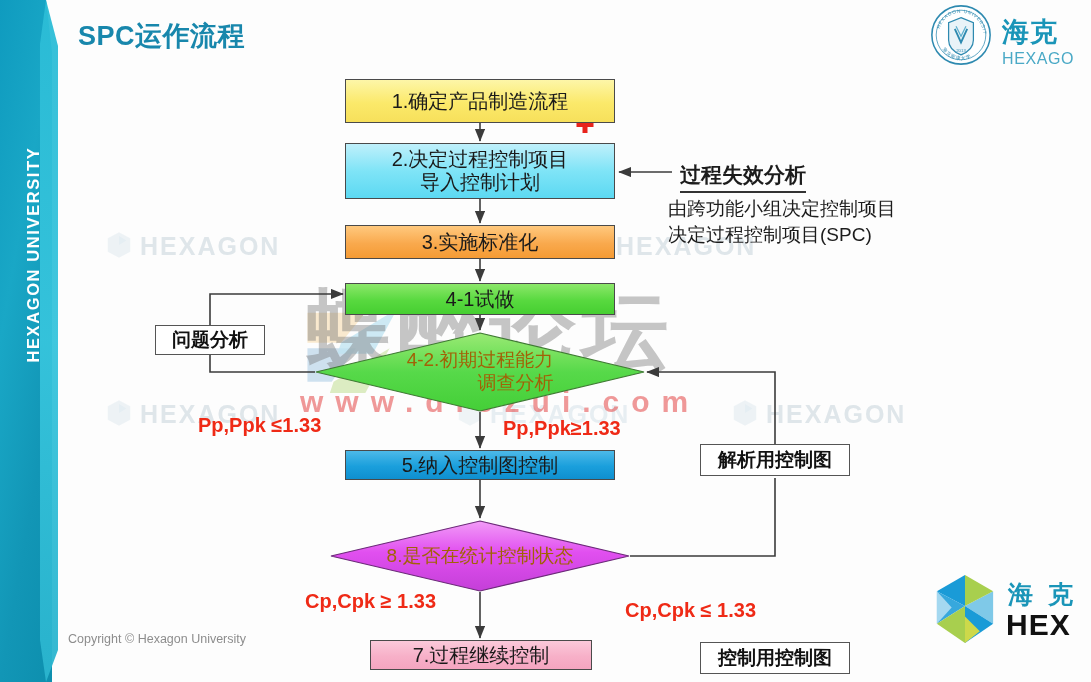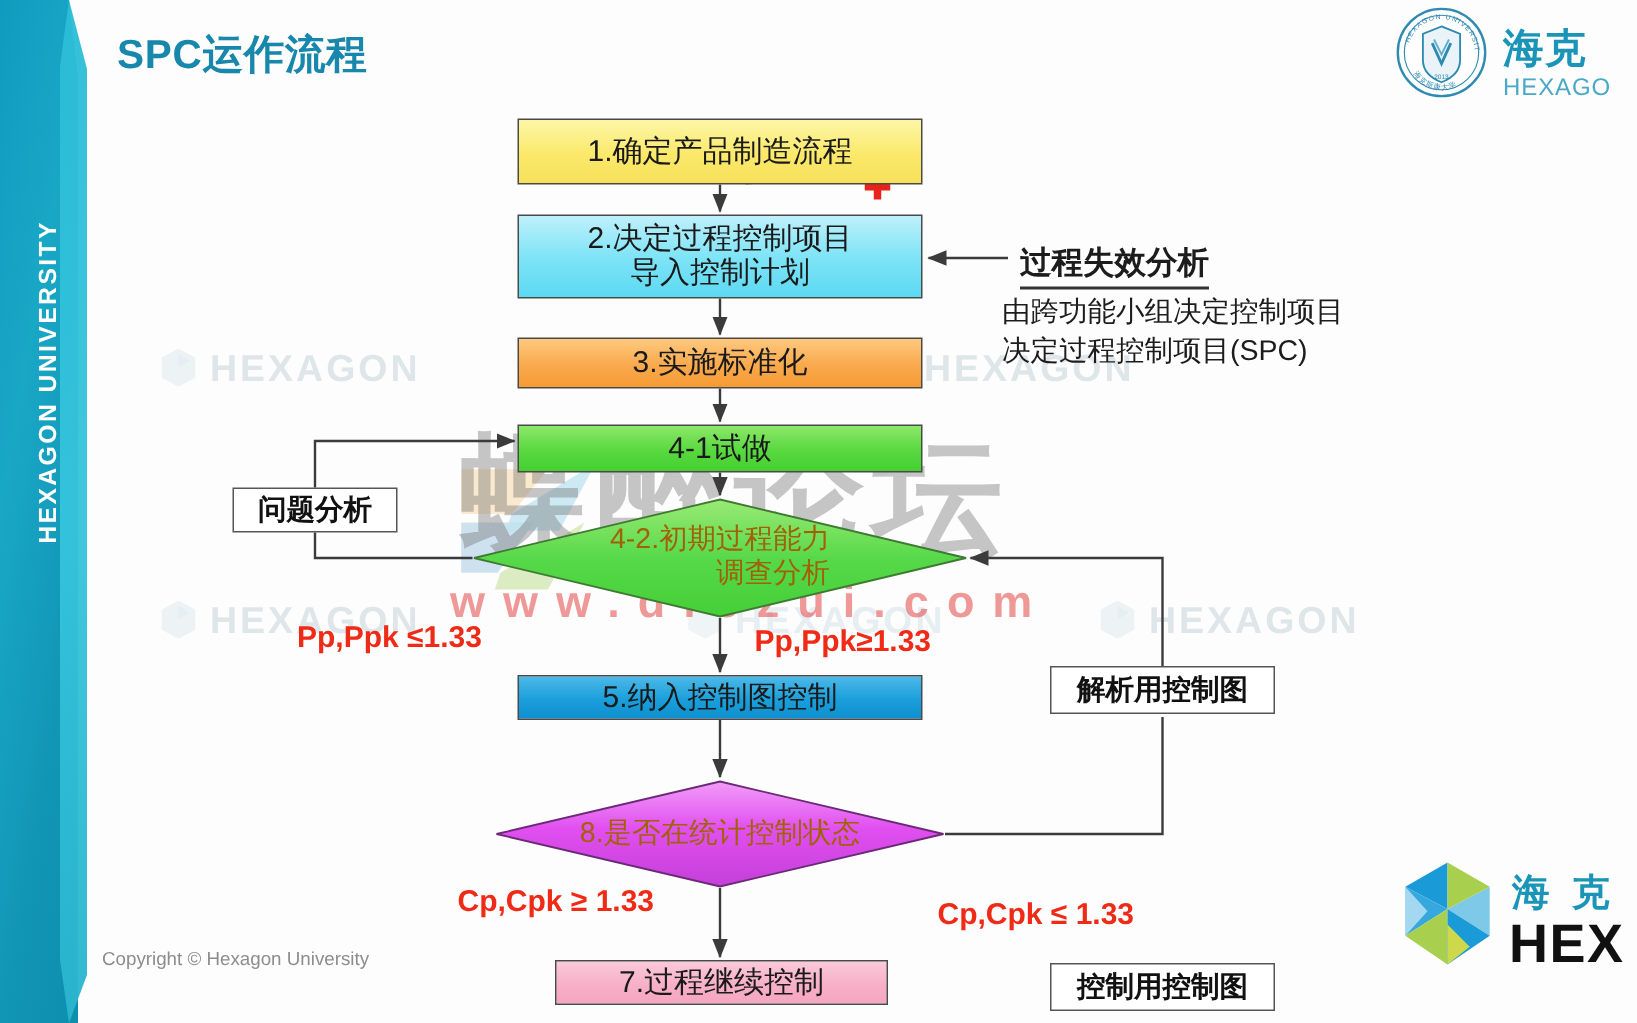--- a/index.html
+++ b/index.html
@@ -113,21 +113,21 @@
   
   #wires { position:absolute; left:0; top:0; width:1091px; height:682px; pointer-events:none; }
 
   
   .redcross { position:absolute; left:575px; top:115px; width:20px; height:20px; }
 
   
   .copyright { position:absolute; left:68px; top:632px; font-size:12.5px; color:#8d8d8d; }
   .foot-logo { position:absolute; left:928px; top:572px; width:74px; height:74px; }
   .foot-cn { position:absolute; left:1008px; top:578px; font-size:25px; font-weight:bold; color:#1a95b8; letter-spacing:4px; white-space:nowrap;}
-  .foot-en { position:absolute; left:1006px; top:608px; font-size:36px; font-weight:bold; color:#111; letter-spacing:1px; white-space:nowrap;}
+  .foot-en { position:absolute; left:1006px; top:608px; font-size:30px; font-weight:bold; color:#111; letter-spacing:1px; white-space:nowrap;}
 </style>
 </head>
 <body>
 
 <div id="slide">
 
   <div class="wm-hexicon" style="left:104px; top:230px;">
     <svg viewBox="0 0 40 40">
         <polygon points="20,3 35,11 35,29 20,37 5,29 5,11" fill="#dfe9ef"></polygon>
         <polygon points="20,8 30,14 20,20" fill="#cfe0ea"></polygon>

